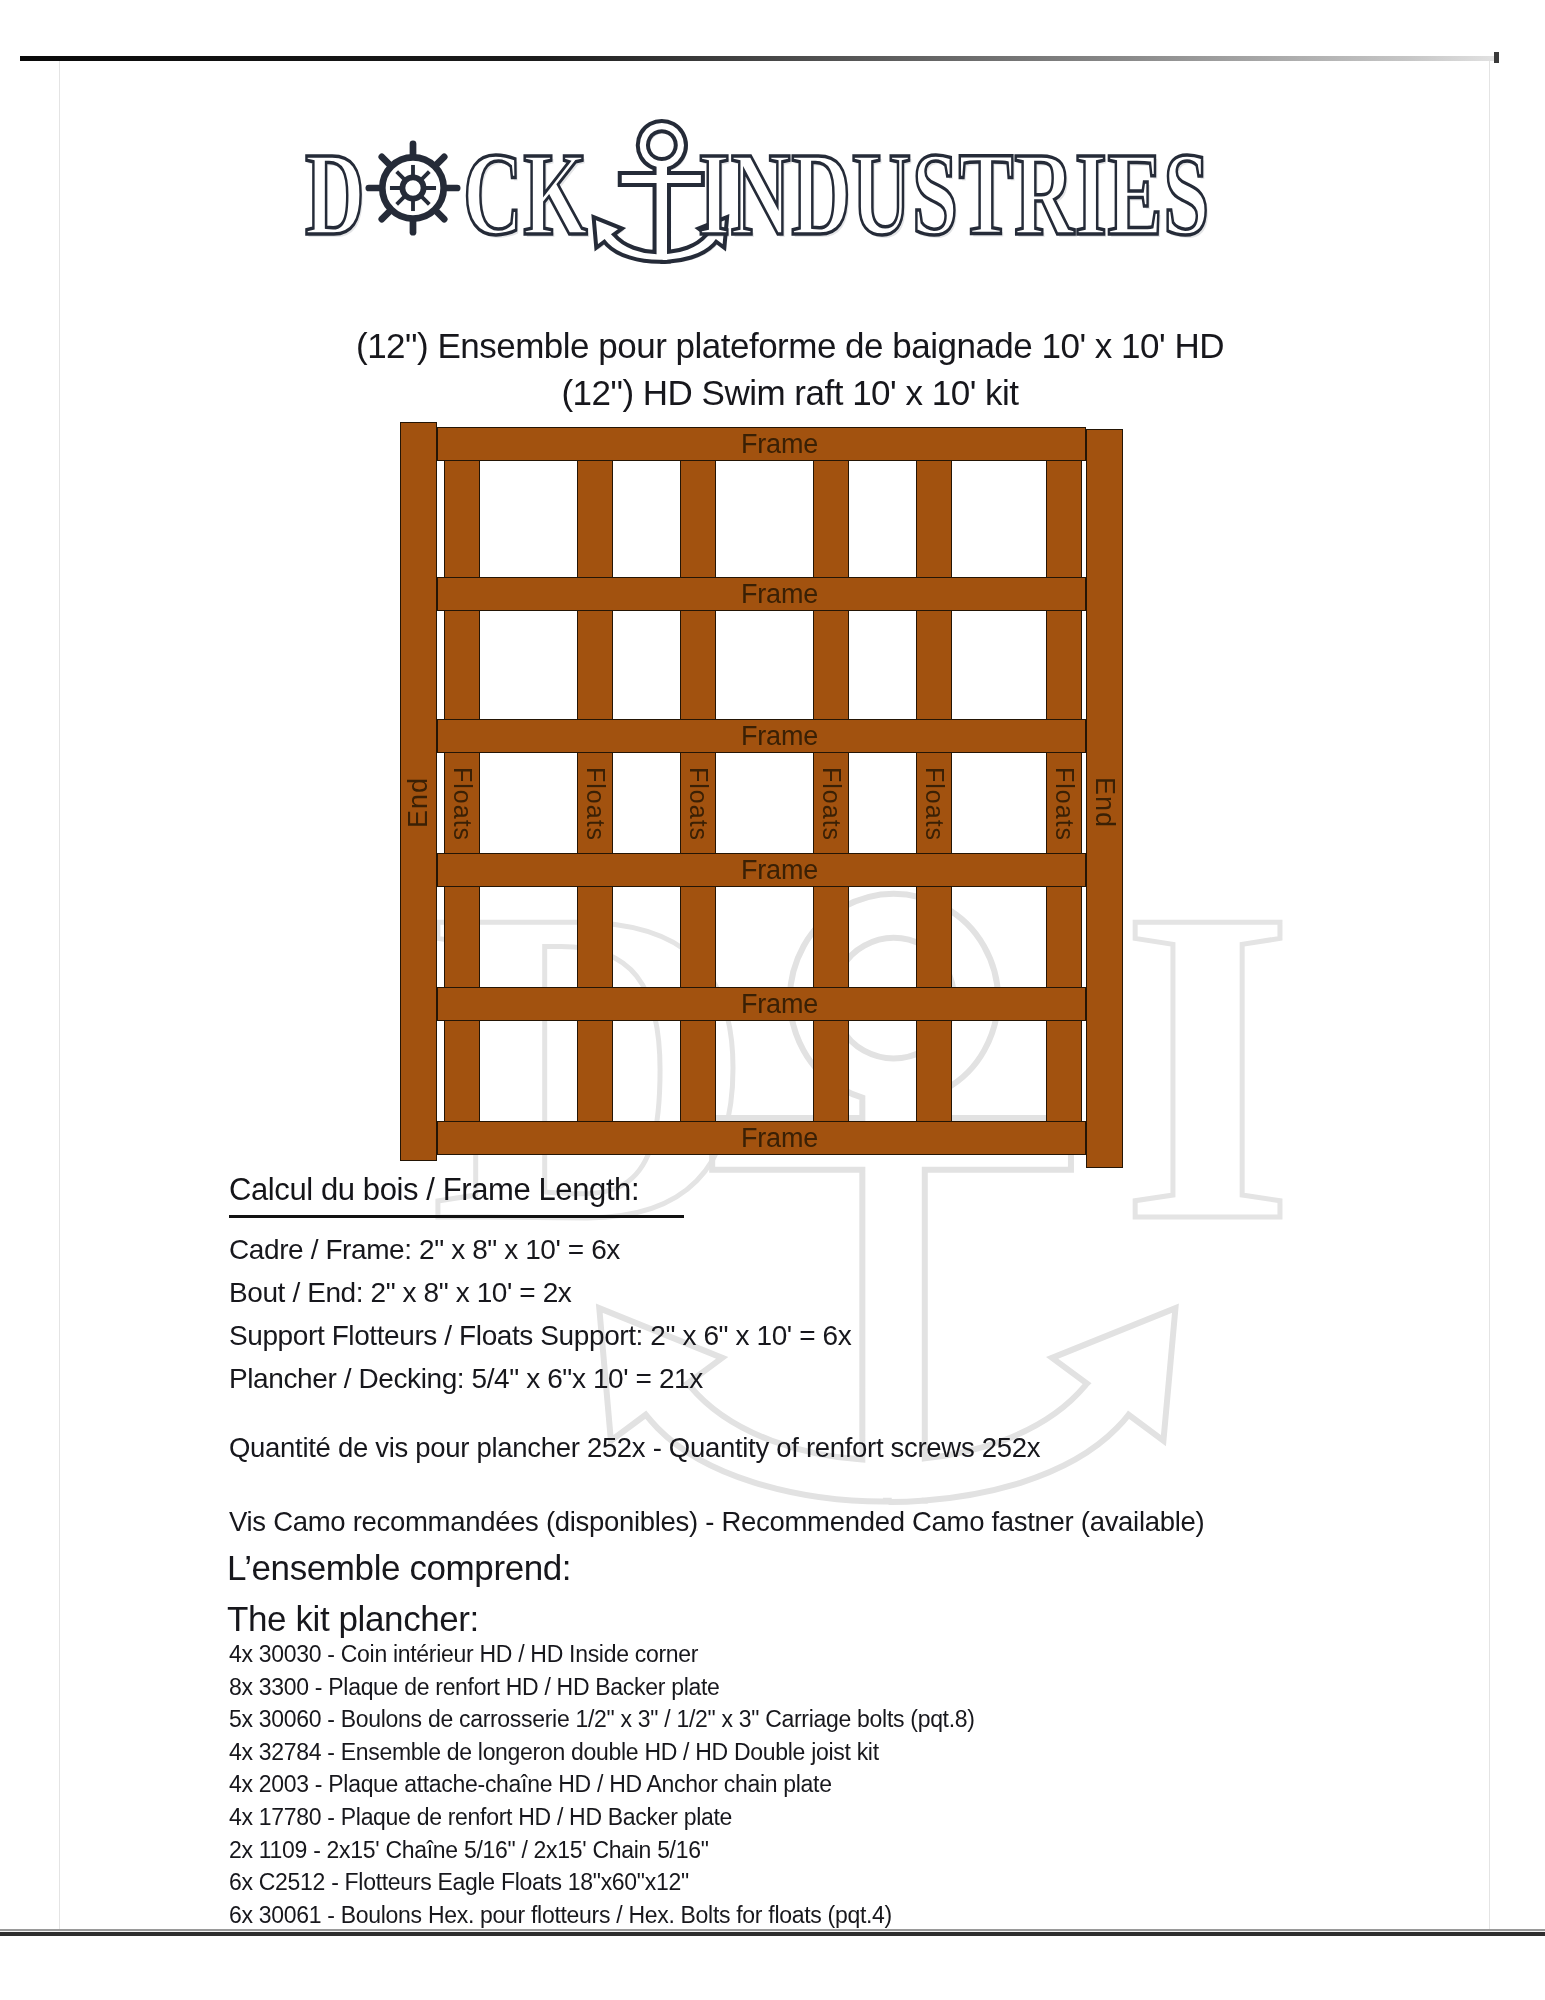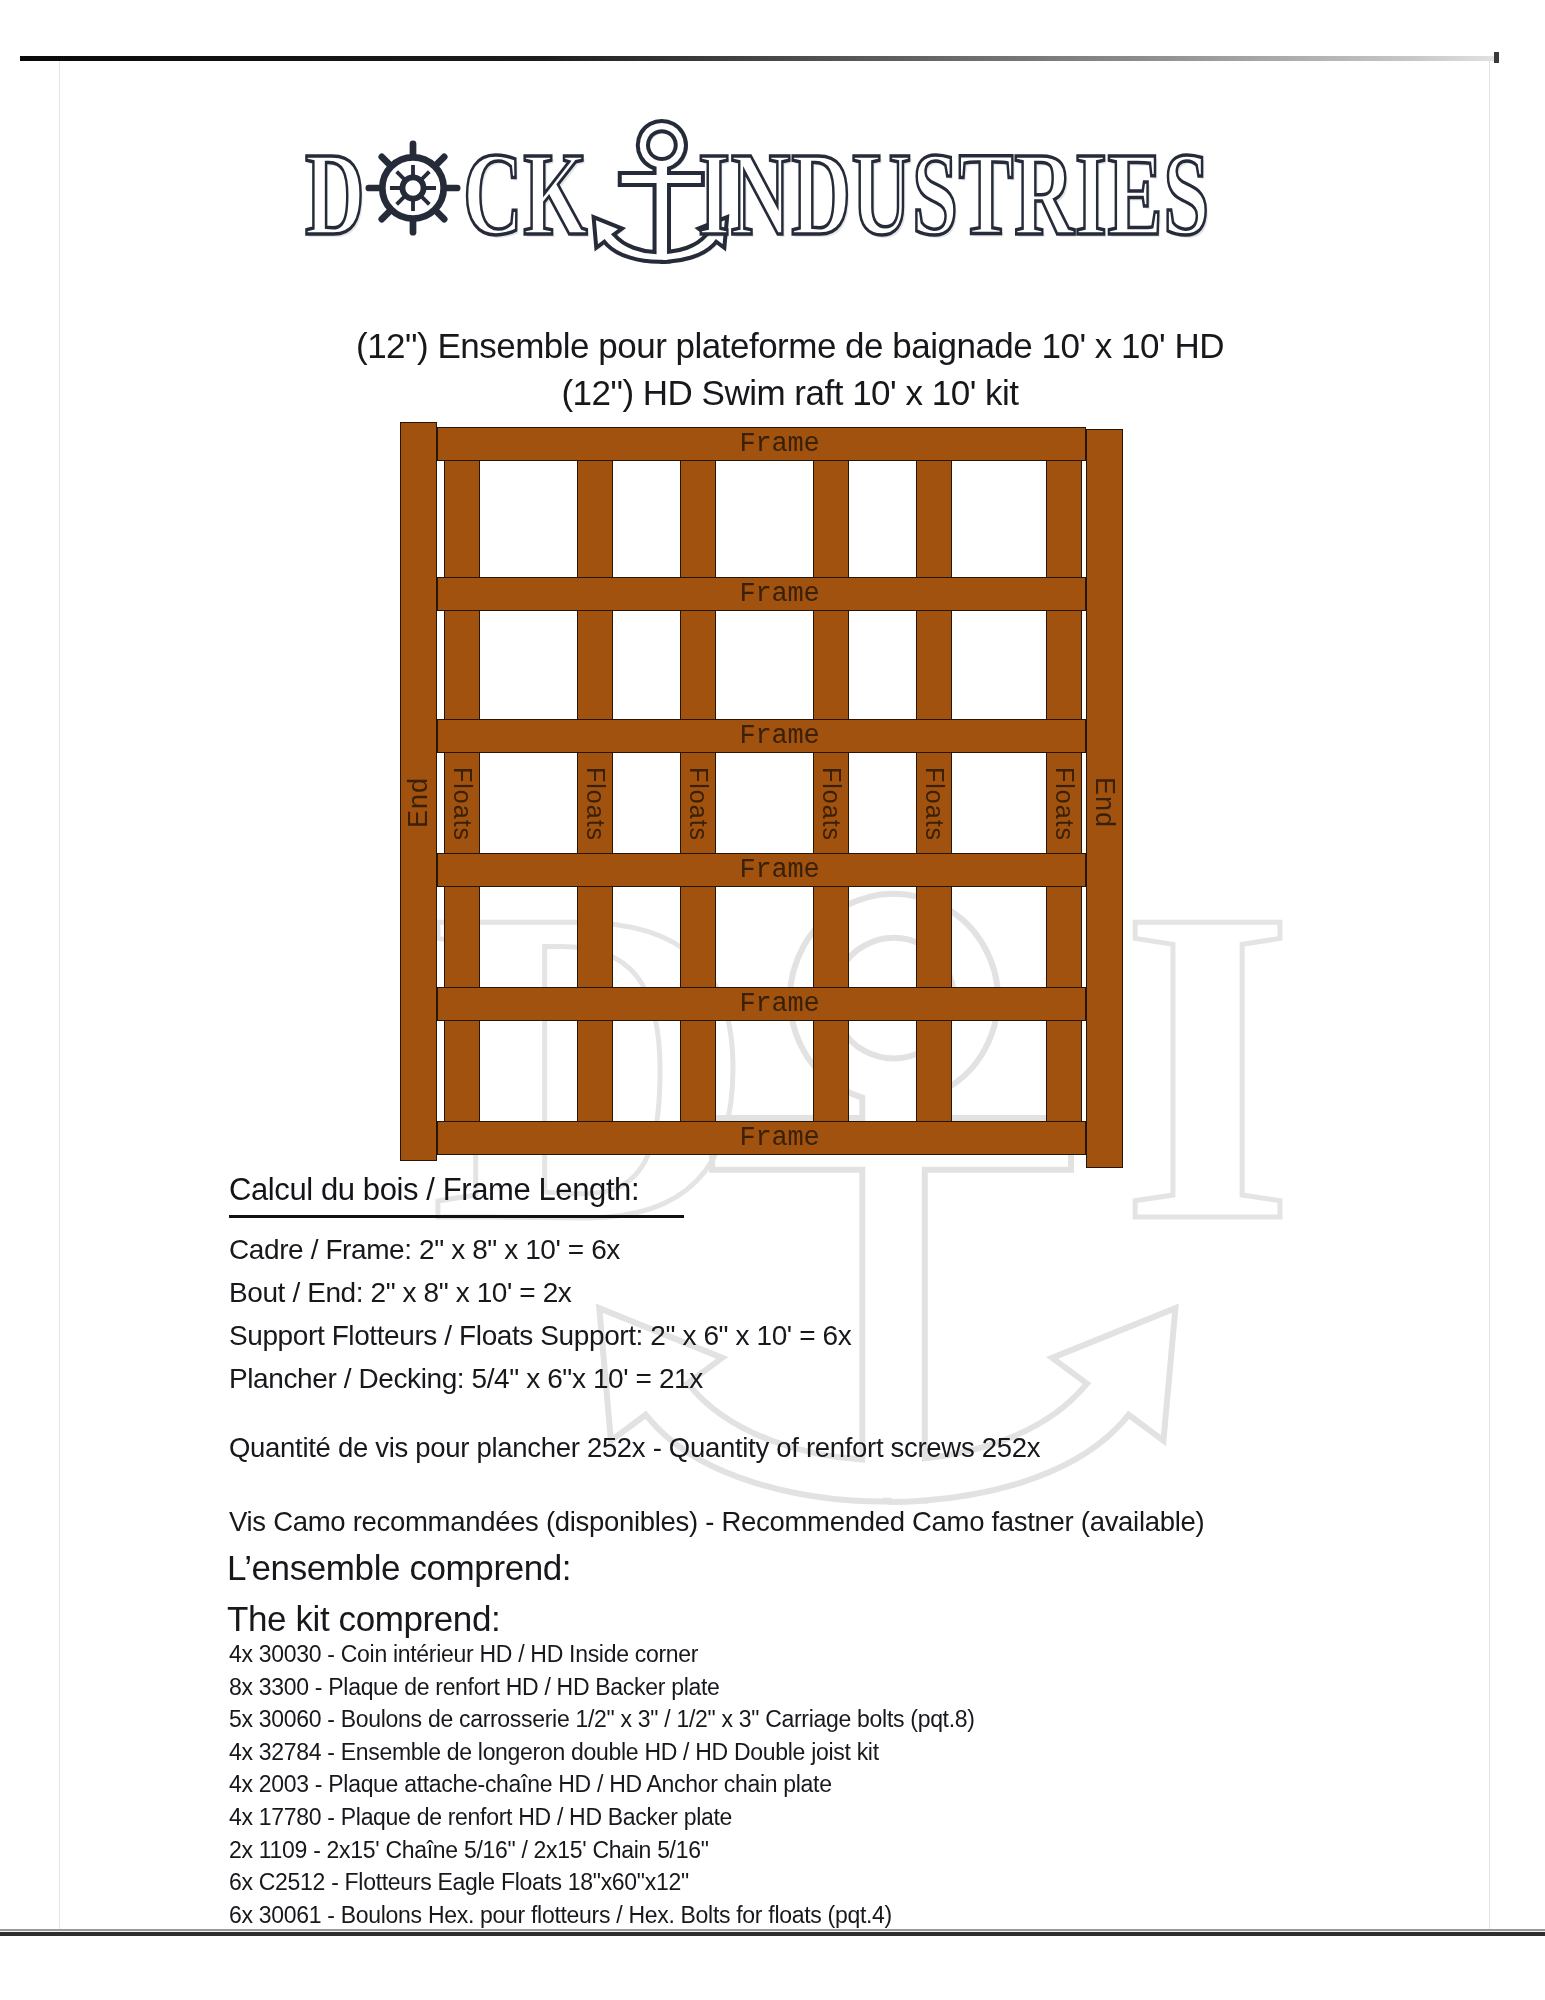--- a/index.html
+++ b/index.html
@@ -41,21 +41,21 @@
   .title { position:absolute; left:70px; top:322px; width:1440px; text-align:center;
     font-size:35px; line-height:47px; letter-spacing:-0.5px; color:#17171c; z-index:2; }
 
   
   .diagram { position:absolute; left:400px; top:427px; width:723px; height:729px; z-index:1; }
   .board { position:absolute; background:#A2520F; border:1px solid #241505; box-sizing:border-box; }
   .end-board { width:37px; height:739px; z-index:4; }
   .end-left-b { left:0; top:-5px; }
   .end-right-b { left:686px; top:2px; }
   .fcol { top:20px; width:36px; height:688px; z-index:1; }
-  .frame { left:37px; width:649px; height:34px; z-index:2;font-family:Liberation Mono, monospace; }
+  .frame { left:37px; width:649px; height:34px; z-index:2; }
   .frame-label { display:block; text-align:center; transform:translateX(18px);
     font-size:27px; line-height:32px; letter-spacing:-0.2px; color:#3a2005; }
   .vlabel-box { position:absolute; width:36px; top:328px; height:98px; z-index:3;
     display:flex; align-items:center; justify-content:center; }
   .vlabel { writing-mode:vertical-rl; font-size:25px; letter-spacing:1px; color:#3a2005; white-space:nowrap; }
   .end-label-box { position:absolute; width:37px; top:320px; height:112px; z-index:5;
     display:flex; align-items:center; justify-content:center; }
   .end-label { writing-mode:vertical-rl; font-size:27px; letter-spacing:1px; color:#3a2005; }
   .end-label.flipped { transform:rotate(180deg); }
   .end-lbl-left { left:0; } .end-lbl-right { left:686px; }
@@ -189,21 +189,21 @@
       <div>Support Flotteurs / Floats Support: 2" x 6" x 10' = 6x</div>
       <div>Plancher / Decking: 5/4" x 6"x 10' = 21x</div>
     </div>
   </div>
 
   <div class="screws-line screws-1">Quantité de vis pour plancher 252x - Quantity of renfort screws 252x</div>
   <div class="screws-line screws-2">Vis Camo recommandées (disponibles) - Recommended Camo fastner (available)</div>
 
   <div class="kit-head">
     <div>L’ensemble comprend:</div>
-    <div>The kit comprend:</div>
+    <div>The kit plancher:</div>
   </div>
   <div class="kit-list">
     <div>4x 30030 - Coin intérieur HD / HD Inside corner</div>
     <div>8x 3300 - Plaque de renfort HD / HD Backer plate</div>
     <div>5x 30060 - Boulons de carrosserie 1/2" x 3" / 1/2" x 3" Carriage bolts (pqt.8)</div>
     <div>4x 32784 - Ensemble de longeron double HD / HD Double joist kit</div>
     <div>4x 2003 - Plaque attache-chaîne HD / HD Anchor chain plate</div>
     <div>4x 17780 - Plaque de renfort HD / HD Backer plate</div>
     <div>2x 1109 - 2x15' Chaîne 5/16" / 2x15' Chain 5/16"</div>
     <div>6x C2512 - Flotteurs Eagle Floats 18"x60"x12"</div>

